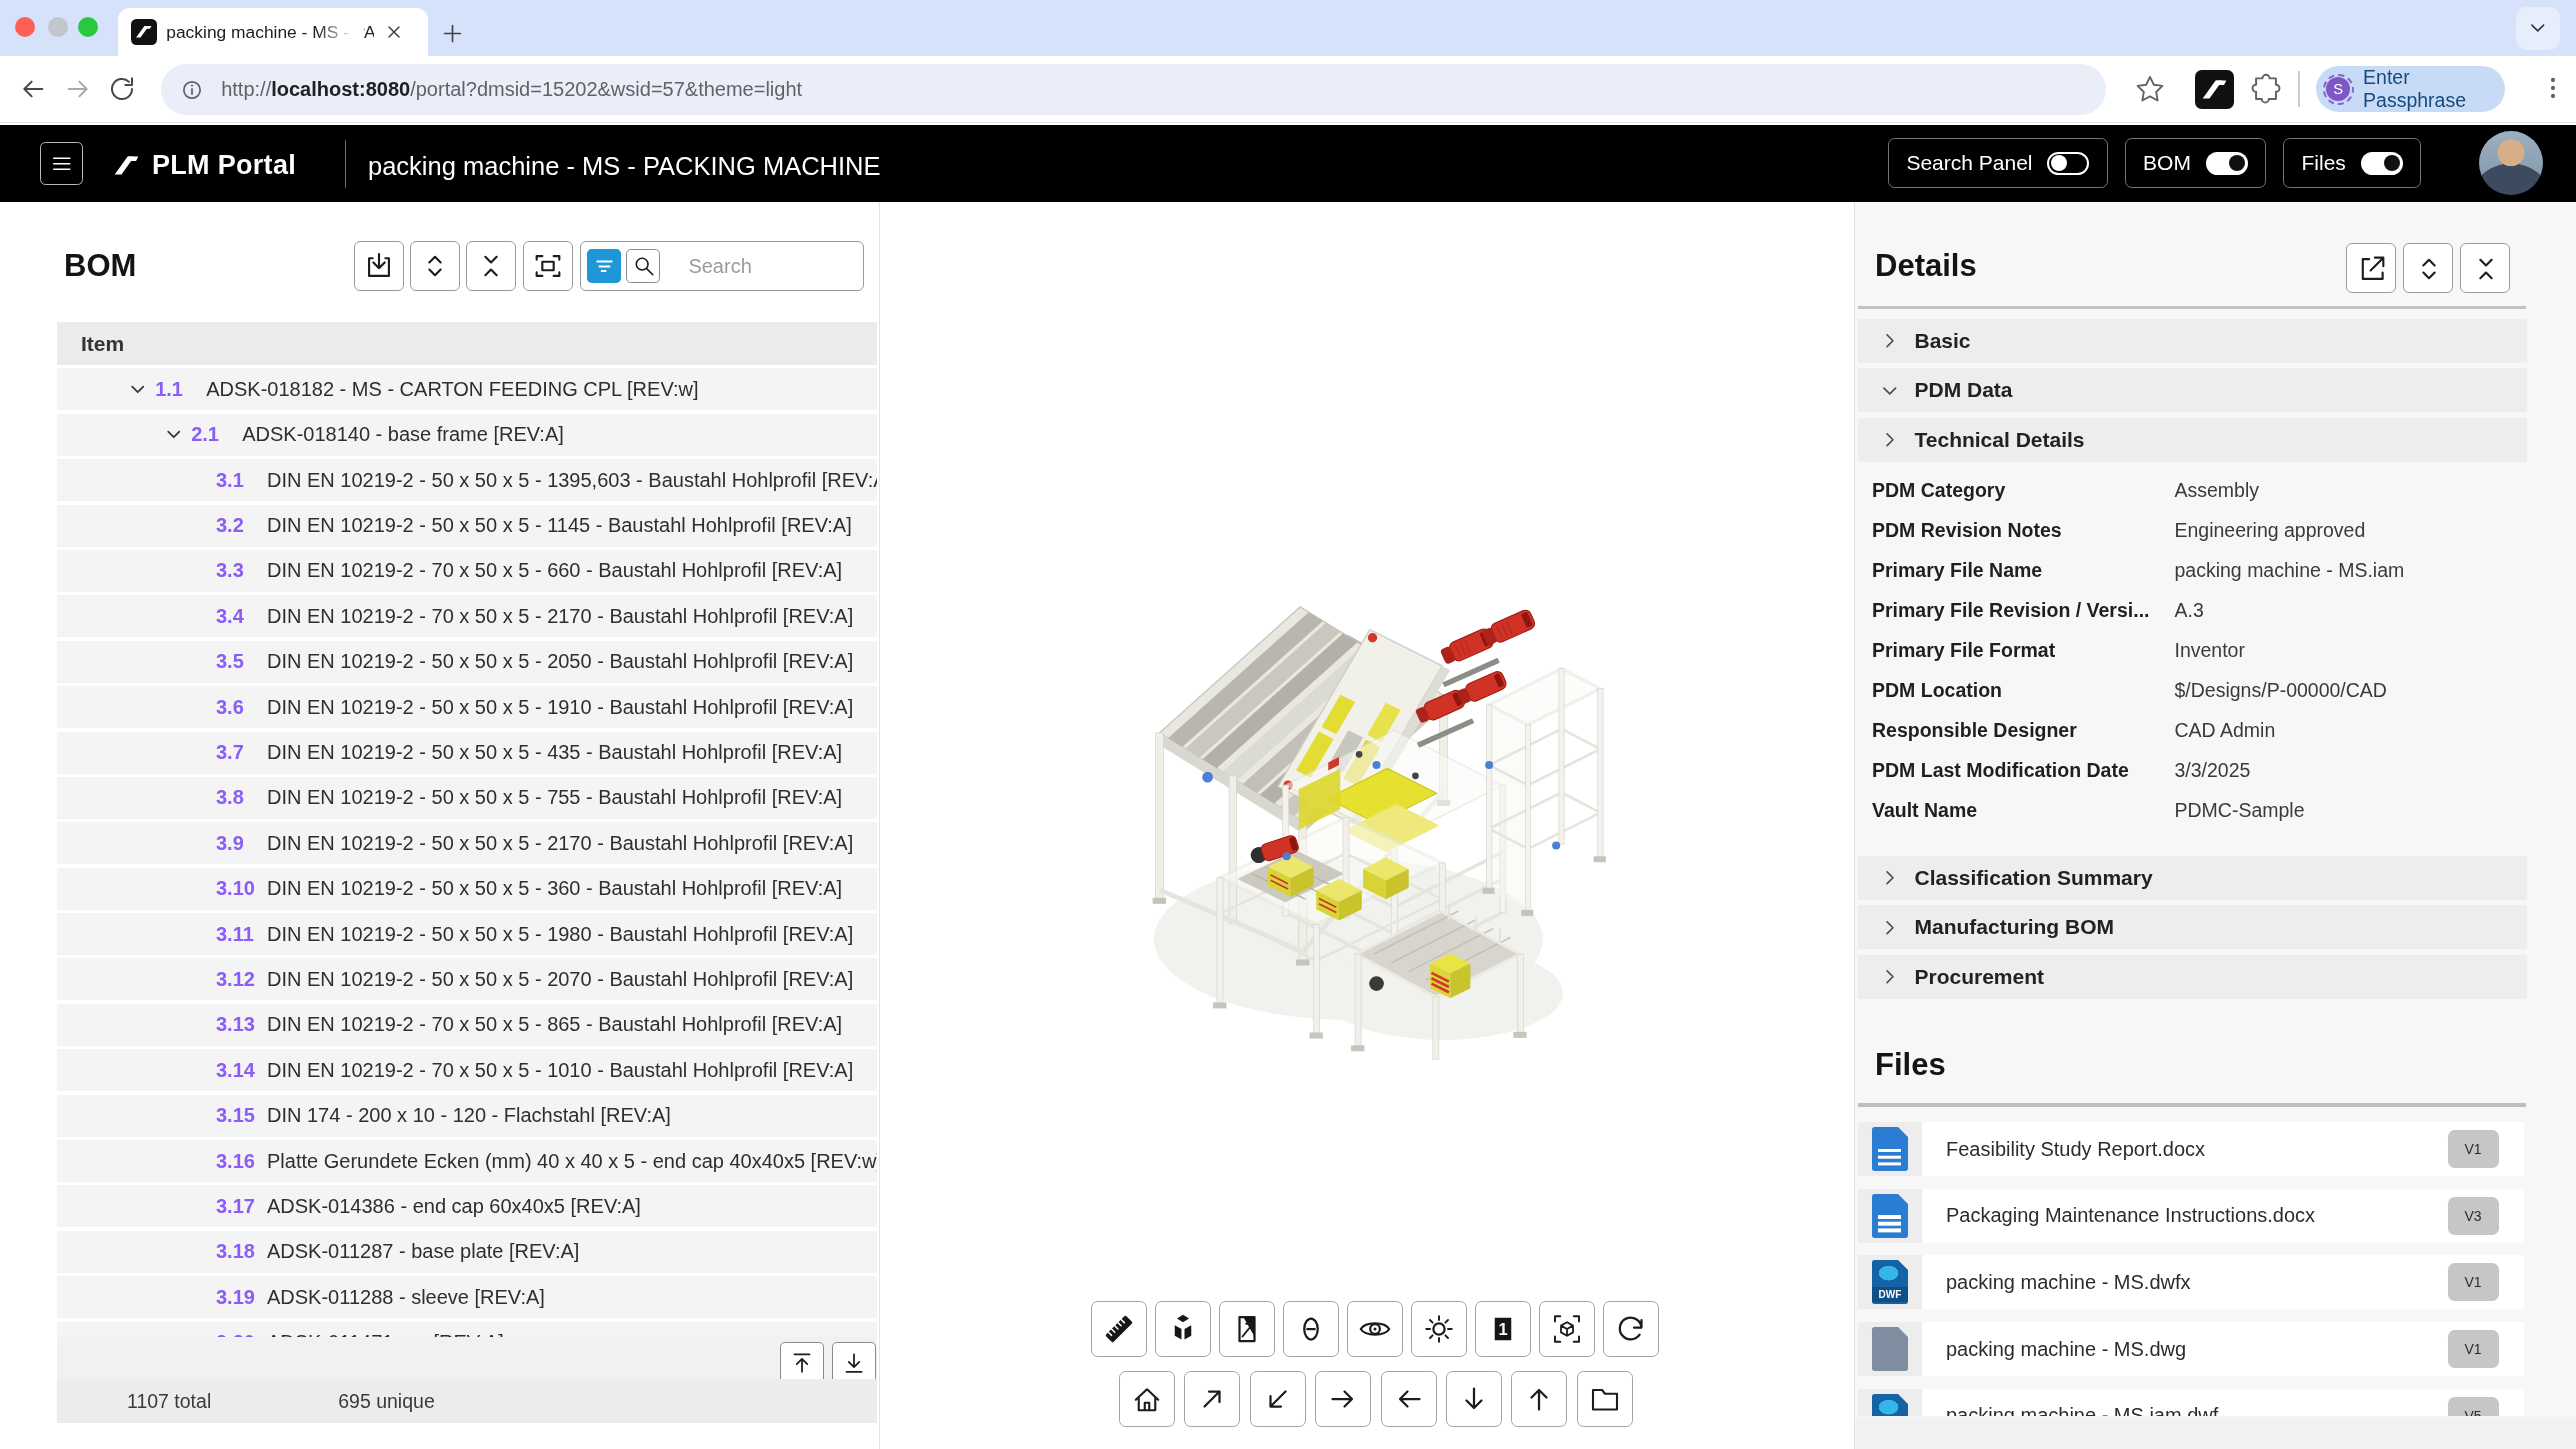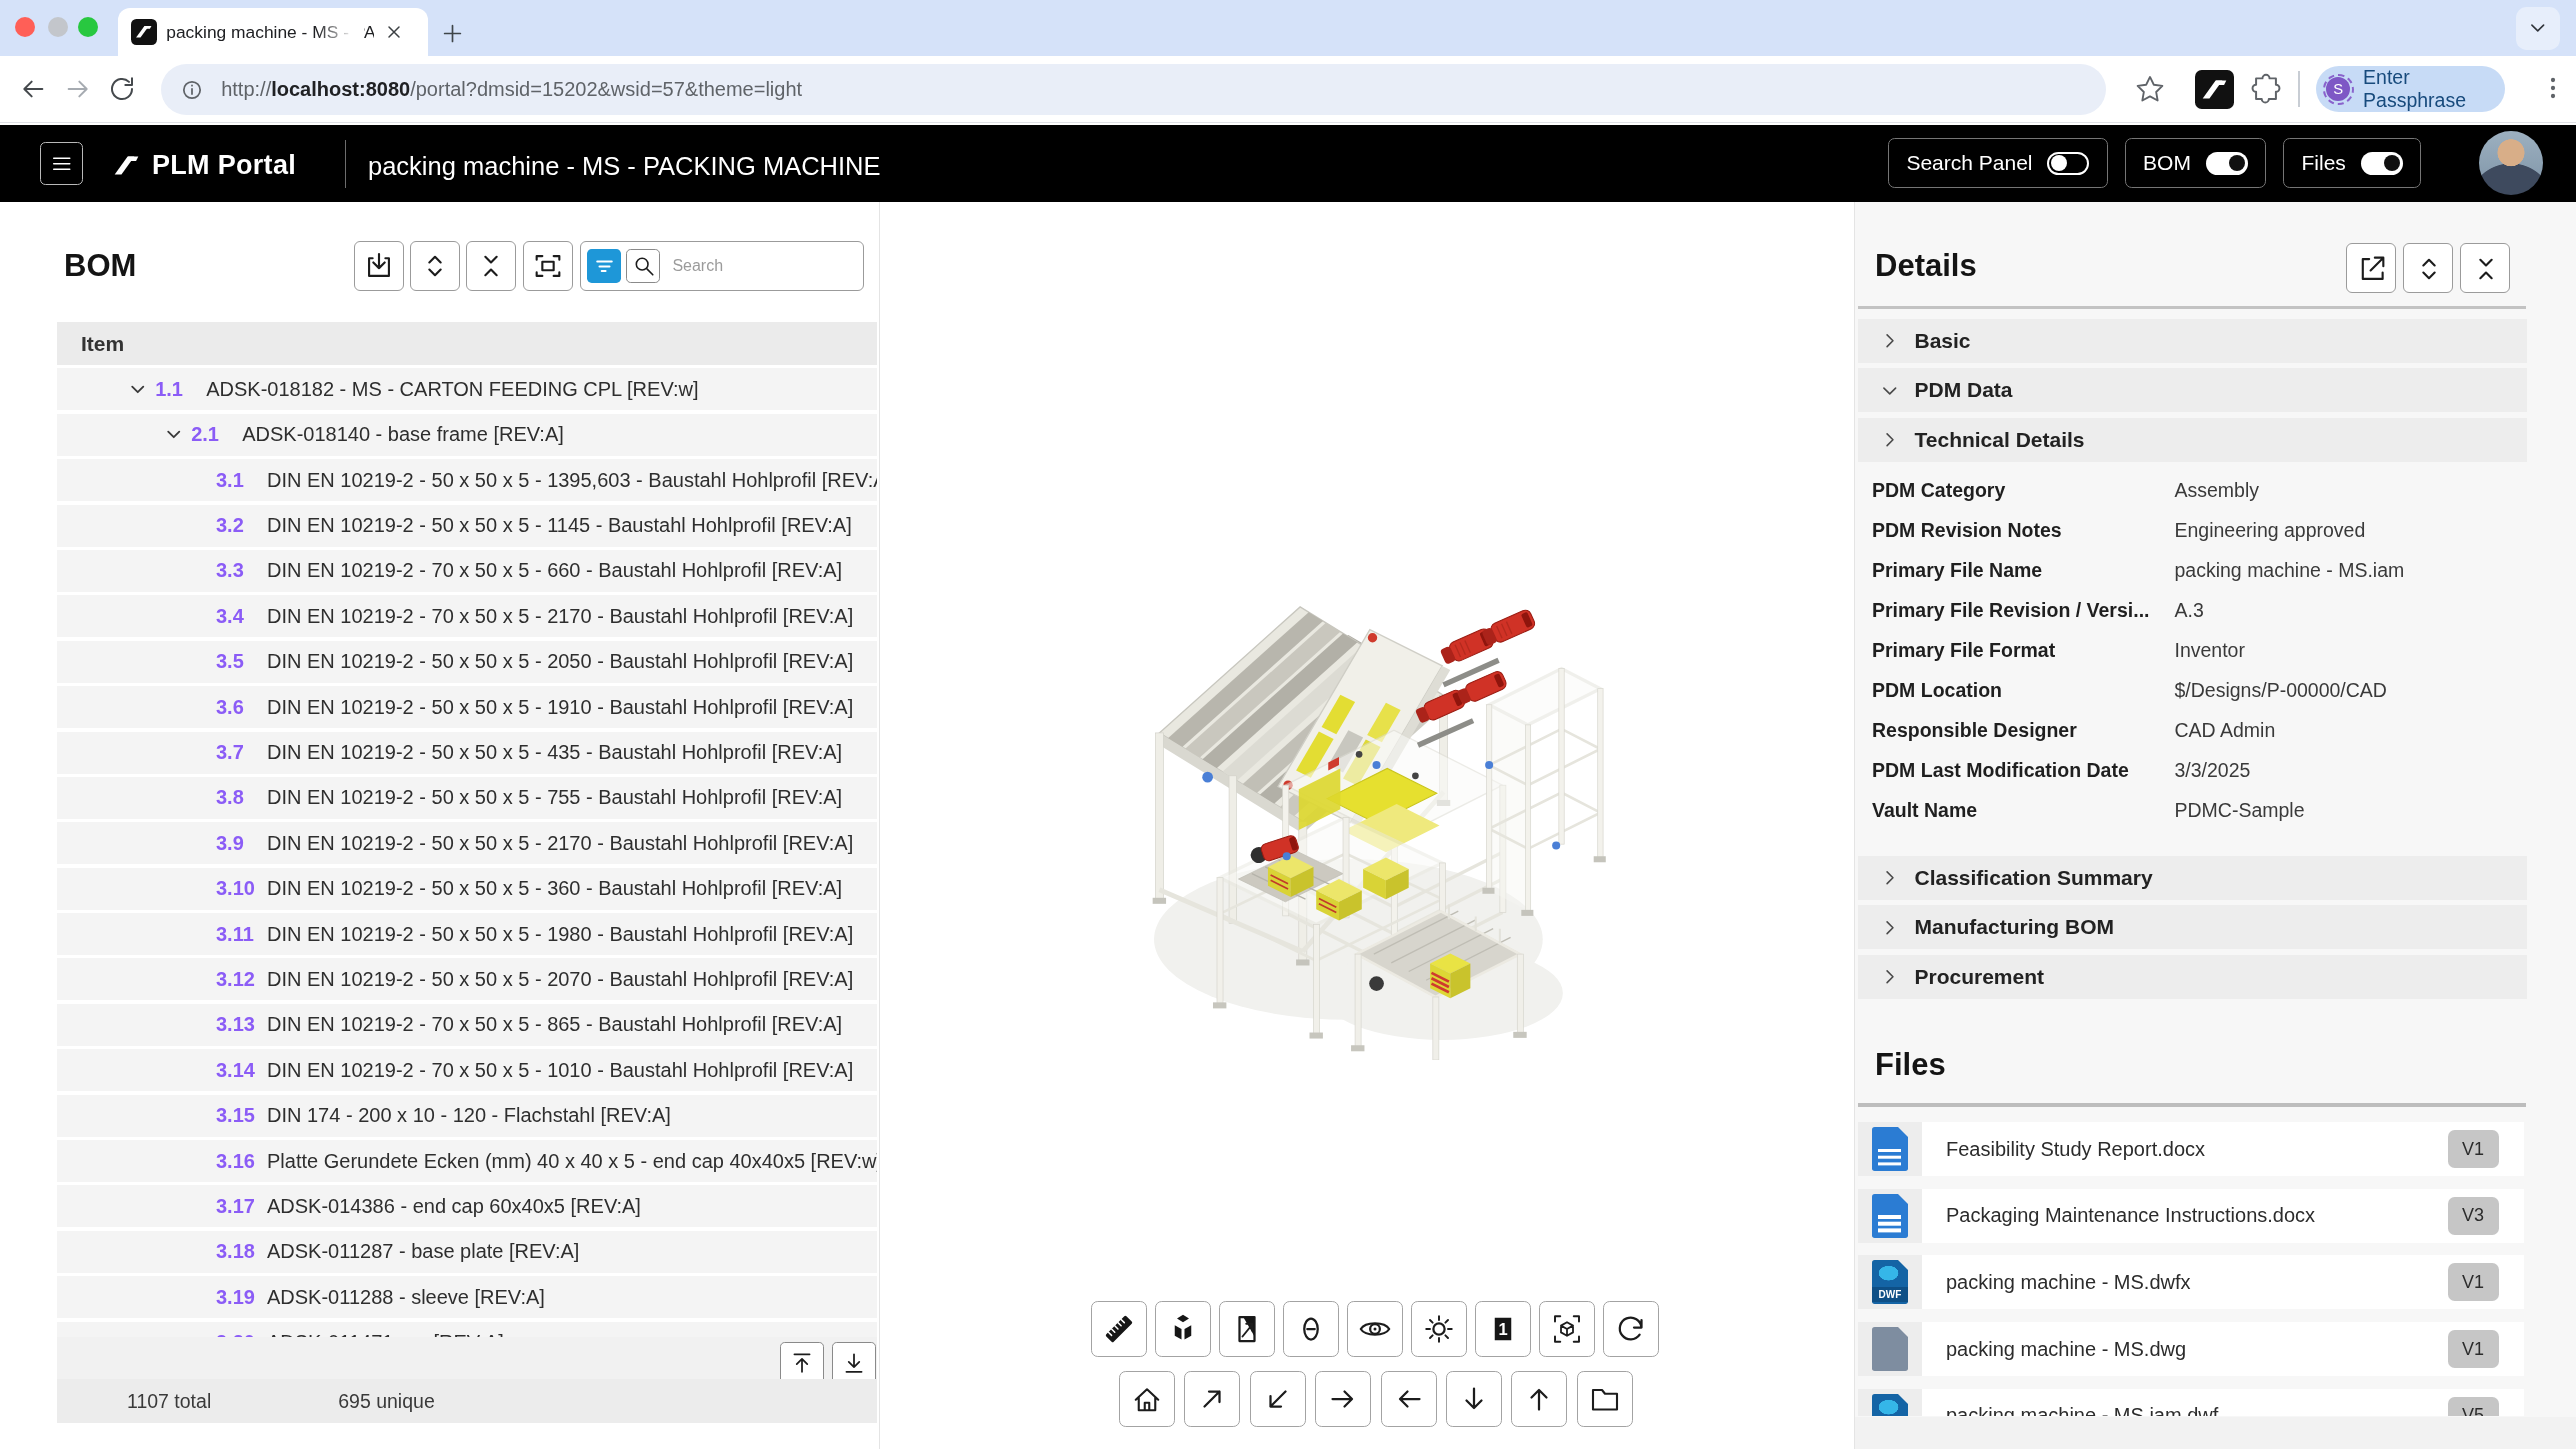--- a/index.html
+++ b/index.html
@@ -62,21 +62,21 @@
   .vline1 { left:879px; top:202px; width:1.3px; height:1247px; background:#e4e4e4; }
   .vline2 { left:1854px; top:202px; width:1.3px; height:1247px; background:#e4e4e4; }
   .bomtitle { left:64px; top:248px; font-size:31px; font-weight:700; color:#141414; }
   .sqbtn { background:#fff; border:1.7px solid #9b9b9b; border-radius:6px; color:#1c1c1c; display:flex; align-items:center; justify-content:center; }
   .sqbtn svg { width:34px; height:34px; }
   .bomsearch { left:580px; top:241px; width:284px; height:50px; border:1.7px solid #9b9b9b; border-radius:6px; background:#fff; display:flex; align-items:center; }
   .filterbtn { width:34px; height:34px; margin-left:6px; border-radius:4.7px; background:#1e97d8; border:none; color:#fff; display:flex; align-items:center; justify-content:center; flex:none; }
   .filterbtn svg { width:27px; height:27px; }
   .msearchbtn { width:34px; height:34px; margin-left:5.4px; border-radius:4.7px; background:#fff; border:1.7px solid #8a8a8a; color:#1c1c1c; display:flex; align-items:center; justify-content:center; flex:none; }
   .msearchbtn svg { width:25.5px; height:25.5px; }
-  .bomsearch input { border:none; outline:none; font-size:16px; color:#737373; margin-left:12px; width:168px; font-family:"Liberation Sans",sans-serif; }
+  .bomsearch input { border:none; outline:none; font-size:20px; color:#737373; margin-left:28px; width:168px; font-family:"Liberation Sans",sans-serif; }
   .bomsearch input::placeholder { color:#9b9b9b; }
   .itemhead { left:57px; top:322px; width:820px; height:43px; background:#ebebeb; display:flex; align-items:center; font-size:21px; font-weight:700; color:#333; padding-left:24px; }
   .bomrows { left:57px; top:365px; width:820px; height:972px; overflow:hidden; }
   .bom-row { height:42px; margin-top:3.4px; background:#f4f4f4; display:flex; align-items:center; font-size:20px; color:#2e2e2e; }
   .bom-row .chev { width:29.5px; height:29.5px; color:#3a3a3a; margin-right:2.7px; flex:none; }
   .bom-row .num { min-width:51px; font-weight:700; color:#8b5cf6; }
   .bom-row .txt { white-space:nowrap; }
   .lvl-1 { padding-left:66px; }
   .lvl-2 { padding-left:102px; }
   .lvl-3 { padding-left:159px; }
@@ -104,21 +104,21 @@
   .fields { position:absolute; left:1872px; top:470px; width:637px; }
   .frow { height:40px; display:flex; align-items:center; font-size:19.5px; }
   .flabel { width:273px; text-align:left; font-weight:700; color:#1f1f1f; flex:none; white-space:nowrap; }
   .fvalue { margin-left:29.5px; color:#3a3a3a; white-space:nowrap; }
   .ftitle { left:1875px; top:1047px; font-size:31px; font-weight:700; color:#141414; }
   .filelist { position:absolute; left:1858px; top:1122px; width:666px; height:294px; overflow:hidden; }
   .file-row { height:54px; margin-bottom:12.7px; display:flex; align-items:stretch; }
   .ficell { width:64px; background:#ededed; display:flex; align-items:center; justify-content:center; flex:none; }
   .fbody { flex:1; background:#fff; display:flex; align-items:center;gap:16px; }
   .fname { font-size:20px; color:#2c2c2c; margin-left:24px; flex:1; white-space:nowrap; }
-  .ver { min-width:51px; height:38px; margin-right:25.5px; border-radius:6.7px; background:#c6c6c6; color:#2c2c2c; font-size:18px; display:flex; align-items:center; justify-content:center; }
+  .ver { min-width:51px; height:38px; margin-right:25.5px; border-radius:6.7px; background:#c6c6c6; color:#2c2c2c; font-size:14px; display:flex; align-items:center; justify-content:center; }
   .fic { width:36px; height:44px; border-radius:2.7px; position:relative; }
   .icon-docx .fic { background:#2b7cd3; }
   .icon-docx .fic::before { content:""; position:absolute; right:0; top:0; border-style:solid; border-width:0 10.7px 10.7px 0; border-color:#ededed #ededed rgba(0,0,0,0) rgba(0,0,0,0); }
   .icon-docx .fic::after { content:""; position:absolute; left:6px; top:21.5px; width:23px; height:3.4px; background:#fff; box-shadow:0 6.7px 0 #fff, 0 13.4px 0 #fff; }
   .icon-dwf .fic { background:#1464a5; background-image:radial-gradient(ellipse 10px 7.4px at 46% 30%, #35b6e8 0 97%, rgba(0,0,0,0) 100%); }
   .icon-dwf .fic::before { content:""; position:absolute; right:0; top:0; border-style:solid; border-width:0 10.7px 10.7px 0; border-color:#ededed #ededed rgba(0,0,0,0) rgba(0,0,0,0); }
   .icon-dwf .fic::after { content:"DWF"; position:absolute; left:0; right:0; bottom:2px; text-align:center; font-size:10px; font-weight:700; color:#fff; background:#0e4f86; padding:2px 0; }
   .icon-dwg .fic { background:#7e8da0; }
   .icon-dwg .fic::before { content:""; position:absolute; right:0; top:0; border-style:solid; border-width:0 10.7px 10.7px 0; border-color:#ededed #ededed rgba(0,0,0,0) rgba(0,0,0,0); }
   .rbottom { left:1855px; top:1417px; width:721px; height:32px; background:#f2f2f2; }

